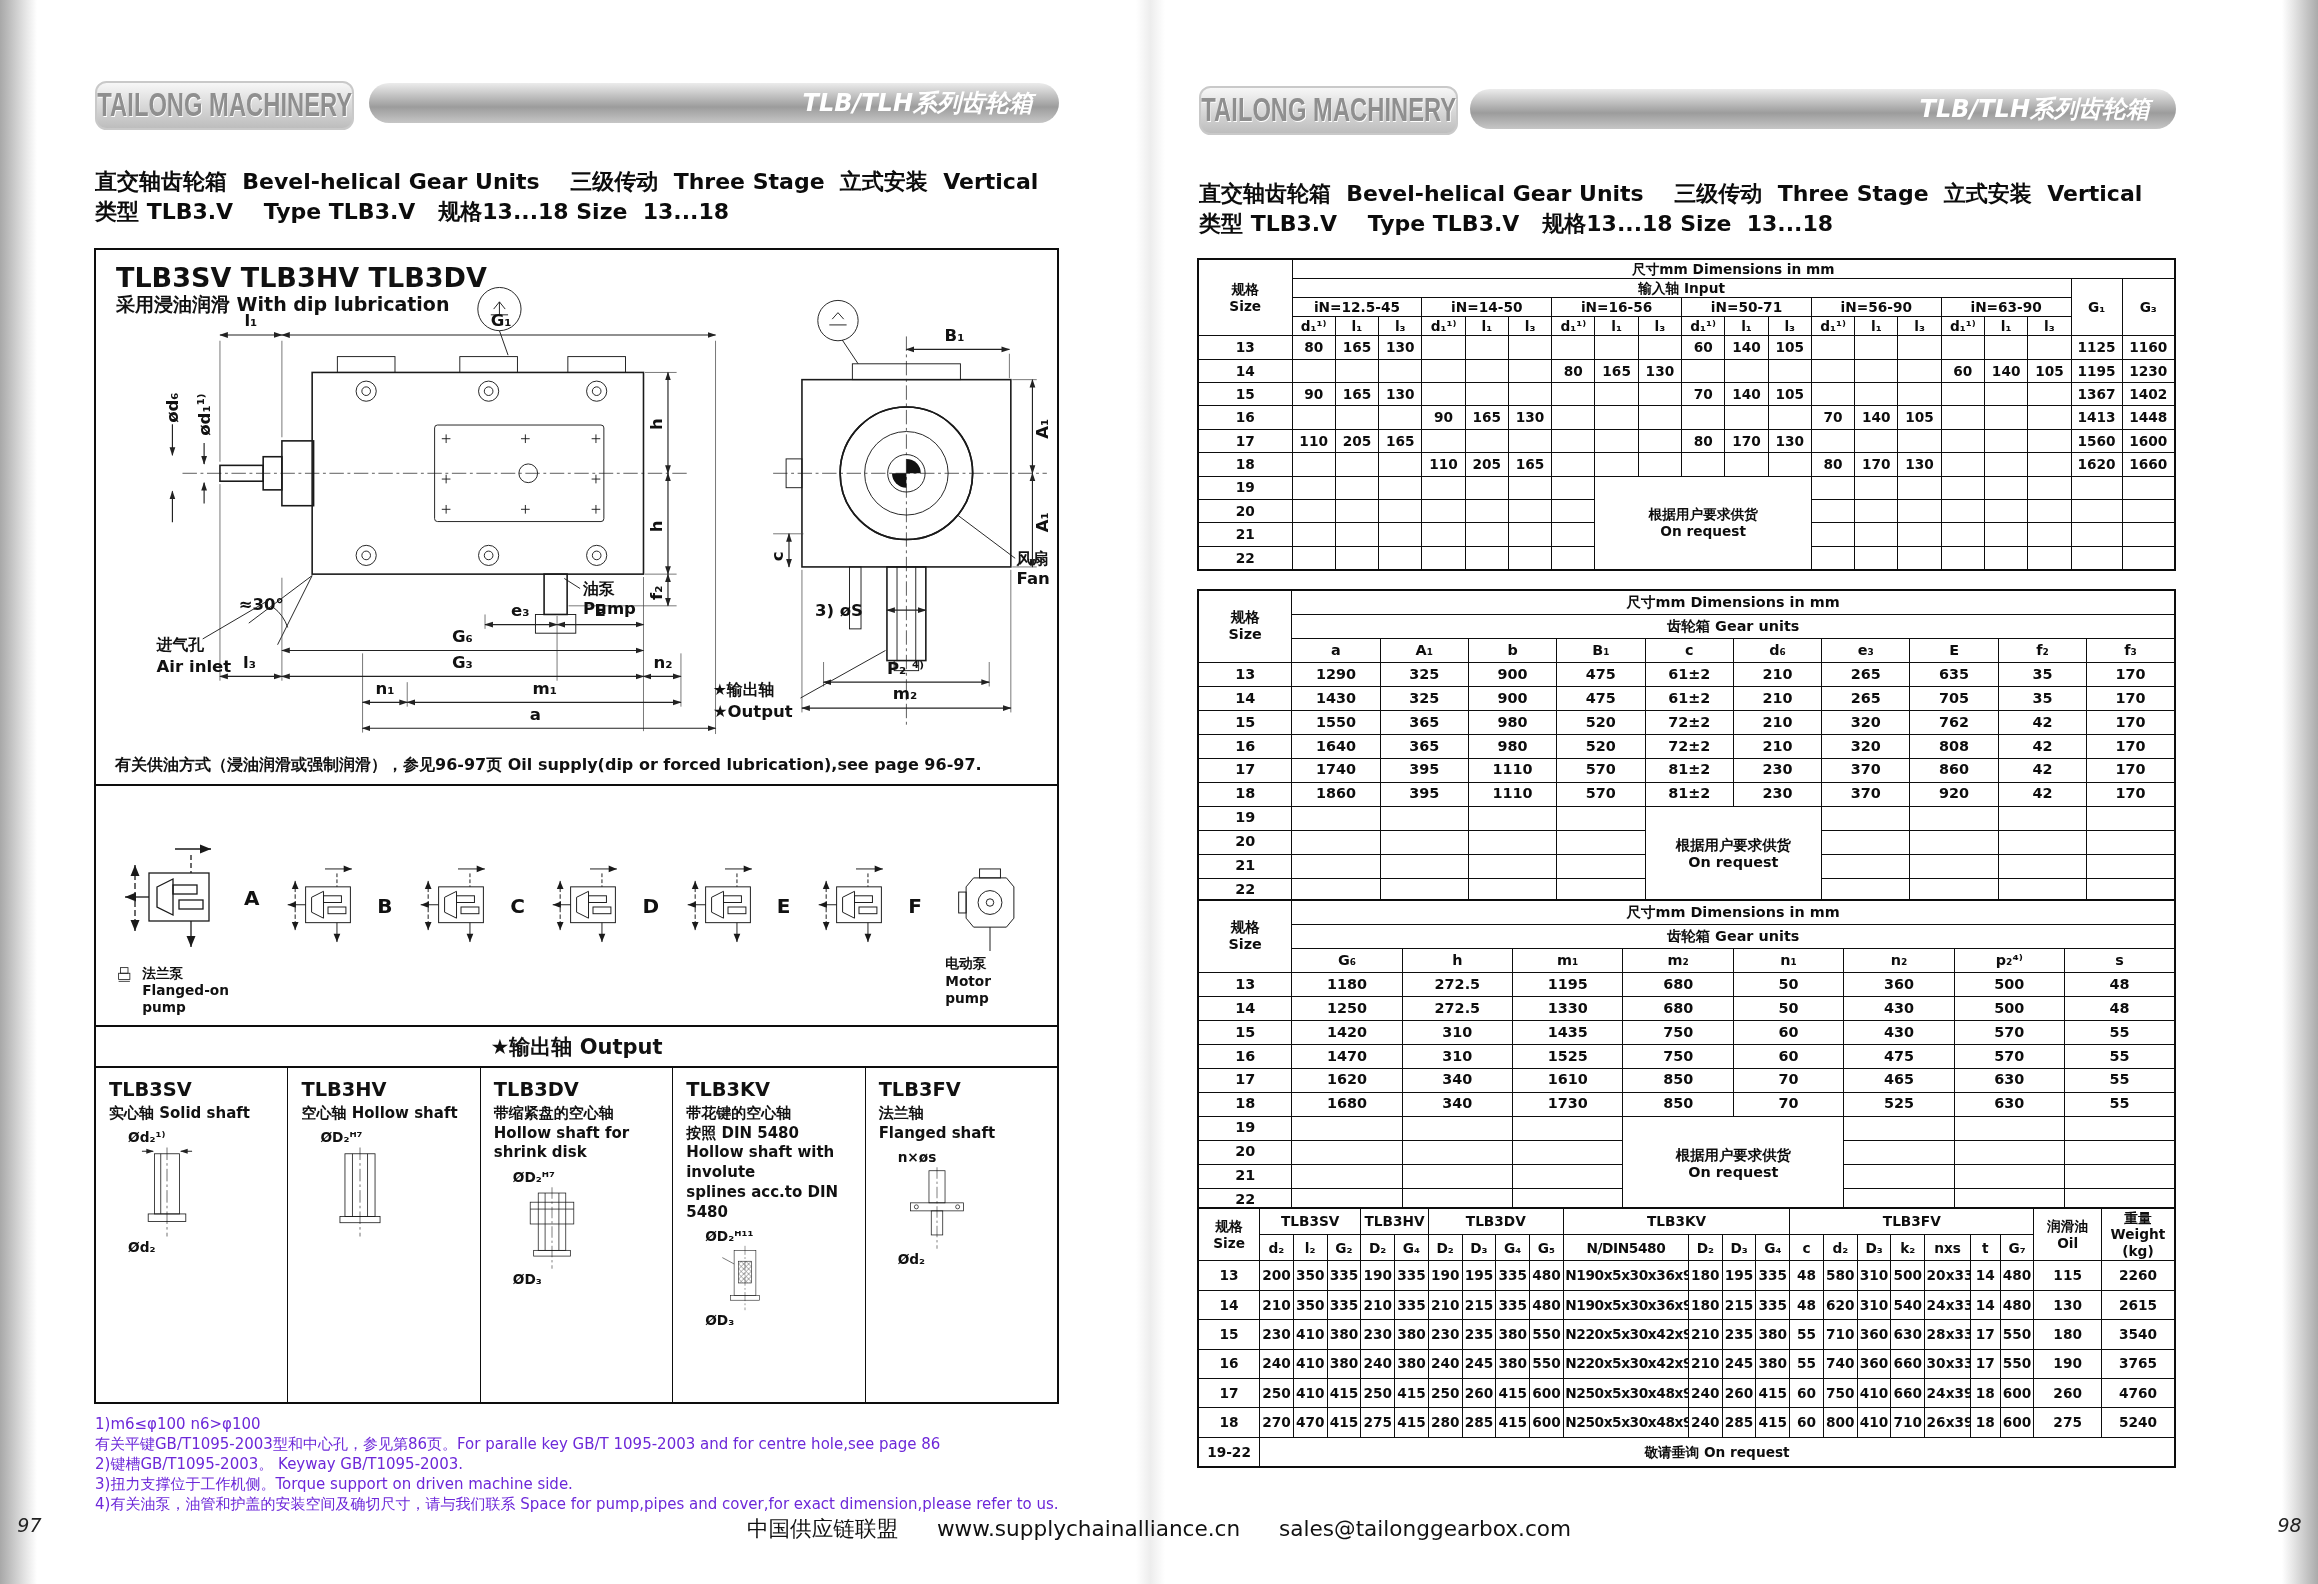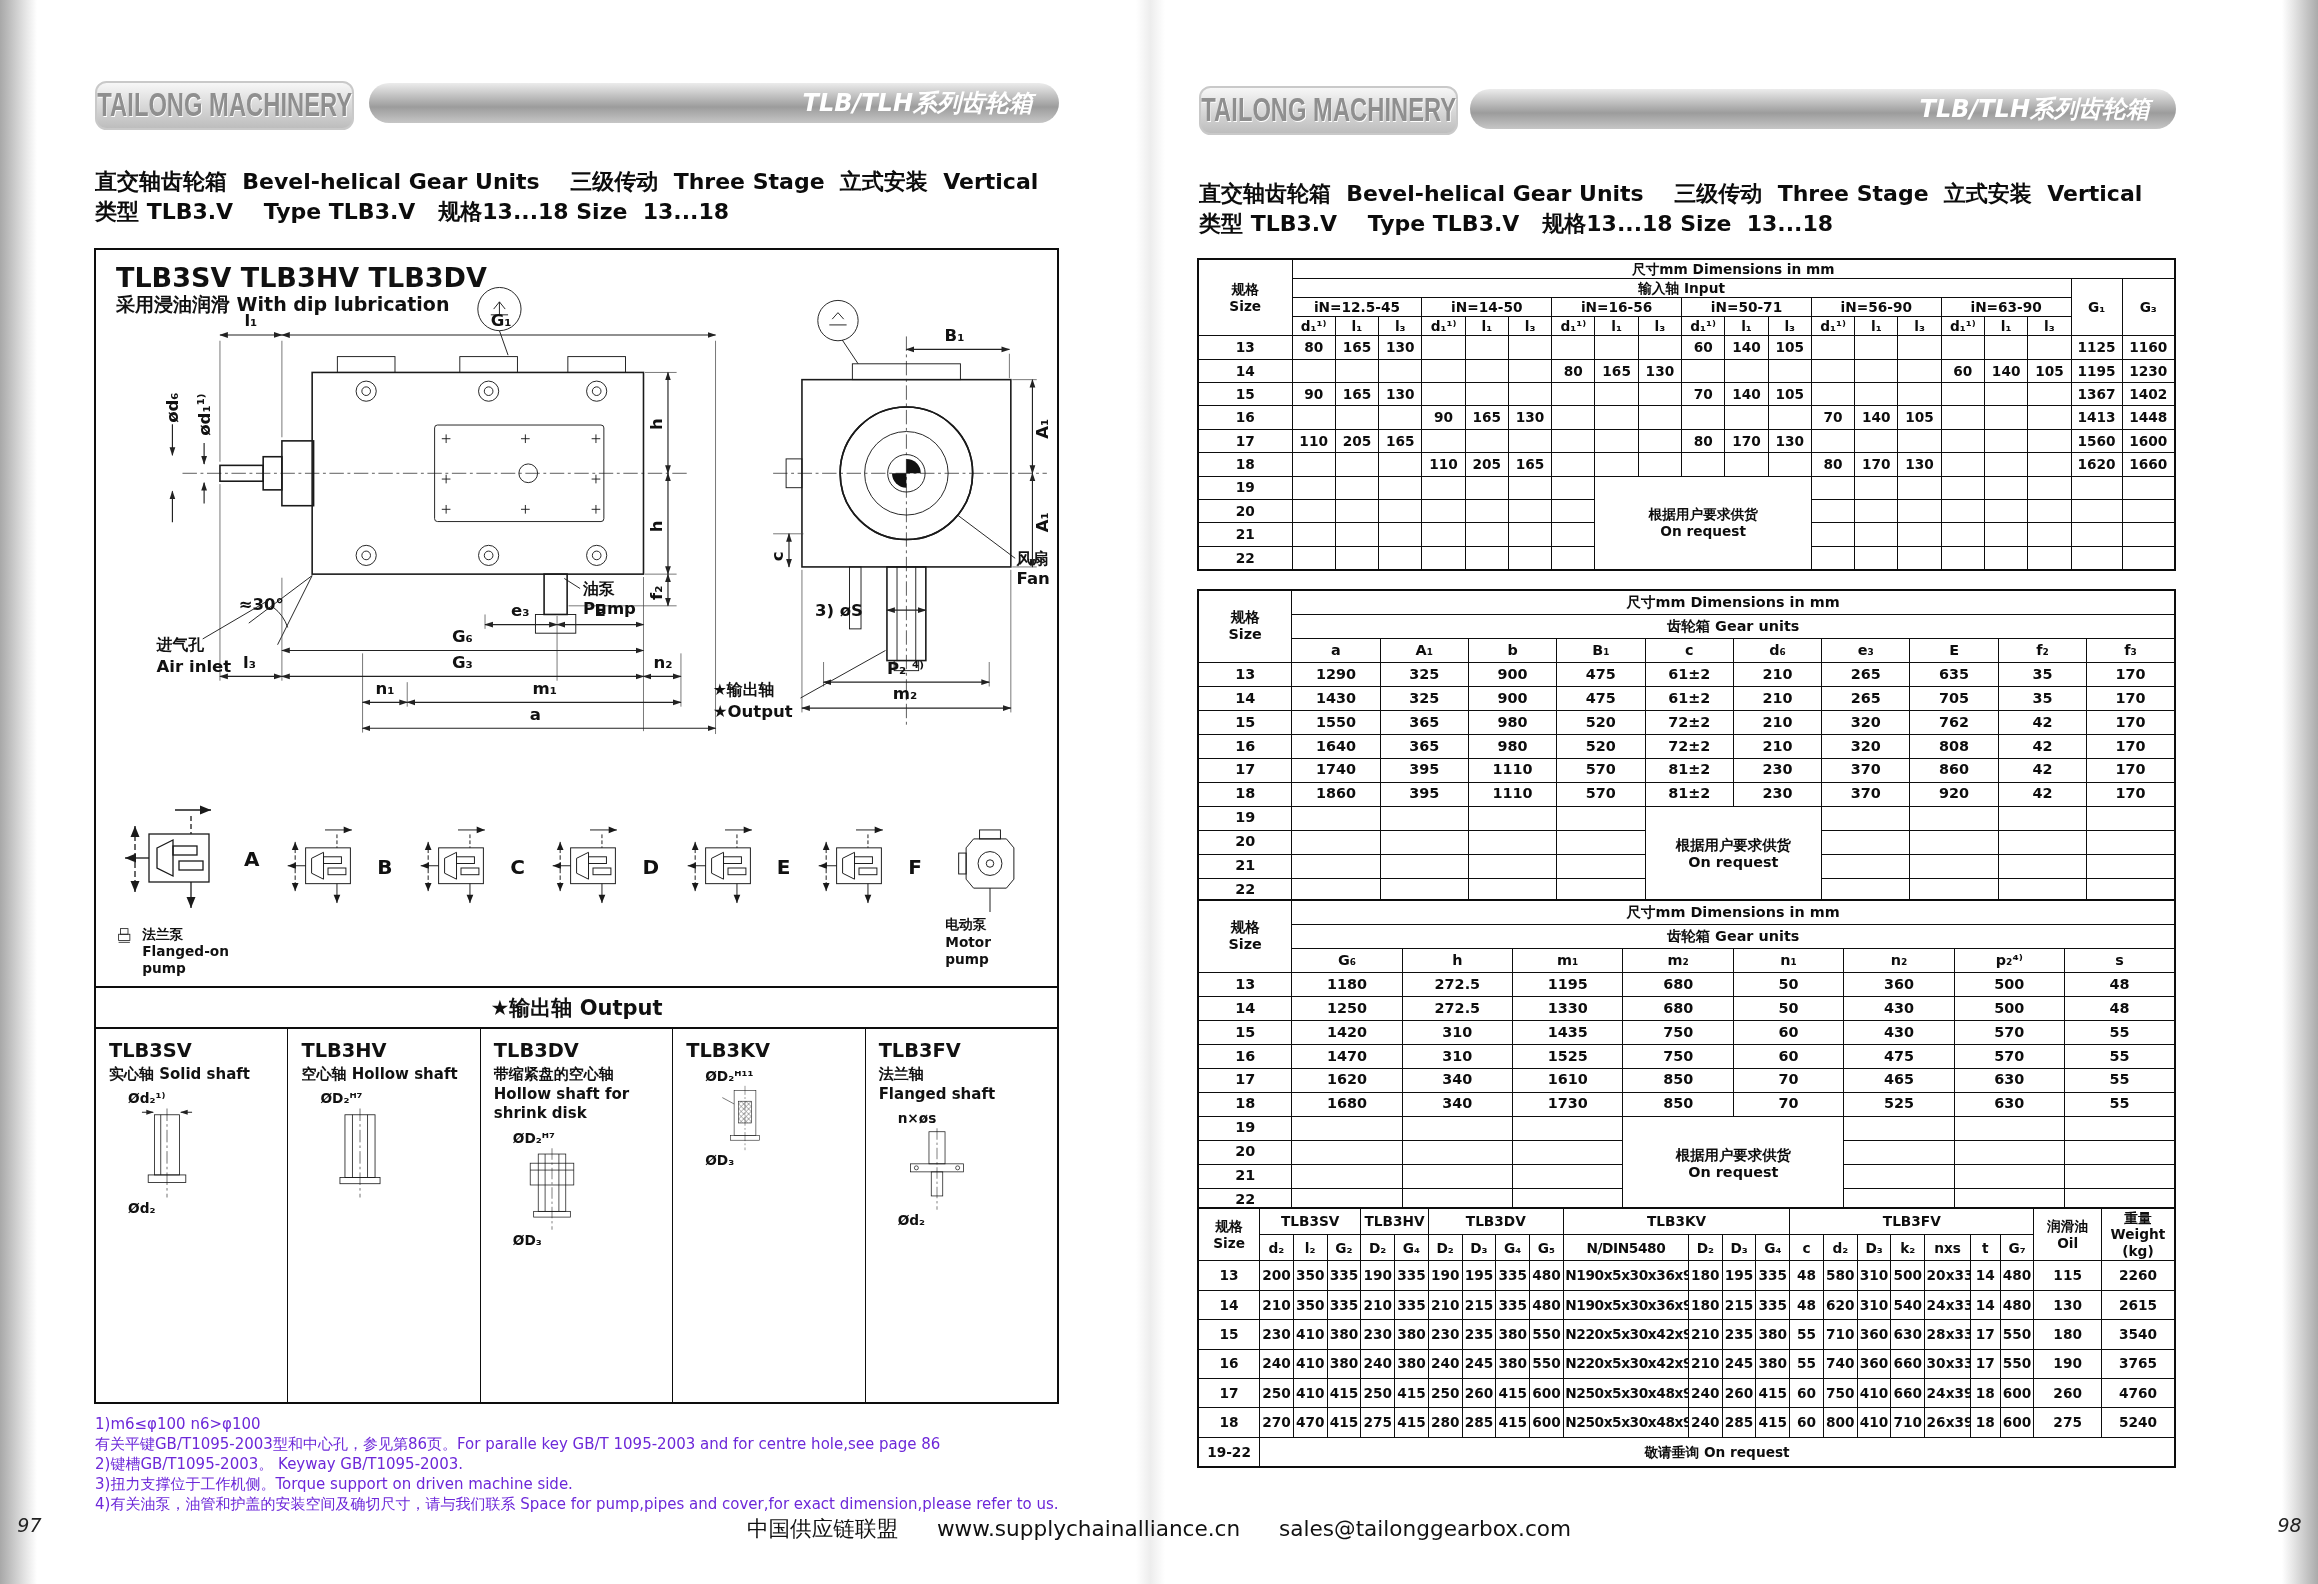--- a/index.html
+++ b/index.html
@@ -353,20 +353,21 @@
         <text class="dlc" x="1278" y="436">风扇</text>
         <text class="dl" x="1278" y="464">Fan</text>
         <line class="tn" x1="1276" y1="428" x2="1196" y2="368"></line>
         <text class="dlc" x="856" y="618">★输出轴</text>
         <text class="dl" x="856" y="648">★Output</text>
         <line class="tn" x1="978" y1="622" x2="1096" y2="556"></line>
       </g>
     </svg>
   </div>
 
+  <div class="oil-note">有关供油方式（浸油润滑或强制润滑），参见96-97页 Oil supply(dip or forced lubrication),see page 96-97.</div>
 
 
   <div class="design-body">
     <div class="design-item" style="margin-top:-14.4px;">
       <svg class="di" width="122" height="130" viewBox="0 0 120 130">
           <use href="#sym-gear"></use>
         </svg>
       <span class="dletter">A</span>
       <div class="dcaption" style="display:flex;align-items:flex-start;">
         <svg width="21.6" height="19" viewBox="0 0 30 26">
@@ -441,20 +442,24 @@
       <div class="oc-desc">带缩紧盘的空心轴
 Hollow shaft for shrink disk</div>
       <div class="oc-top">ØD₂ᴴ⁷</div>
       <svg class="oc-sk" width="108" height="86" viewBox="0 0 160 150">
           <use href="#sym-shrink"></use>
         </svg>
       <div class="oc-bottom">ØD₃</div>
     </div>
     <div class="out-col">
       <div class="oc-code">TLB3KV</div>
+      <div class="oc-desc">带花键的空心轴
+按照  DIN 5480
+Hollow shaft with involute
+splines acc.to DIN 5480</div>
       <div class="oc-top">ØD₂ᴴ¹¹</div>
       <svg class="oc-sk" width="108" height="68" viewBox="0 0 160 150">
           <use href="#sym-spline"></use>
         </svg>
       <div class="oc-bottom">ØD₃</div>
     </div>
     <div class="out-col">
       <div class="oc-code">TLB3FV</div>
       <div class="oc-desc">法兰轴
 Flanged shaft</div>

